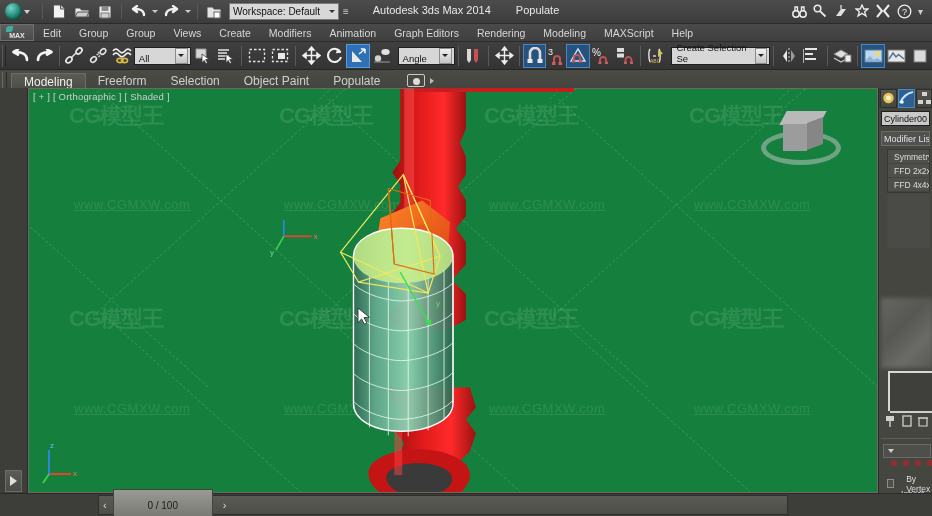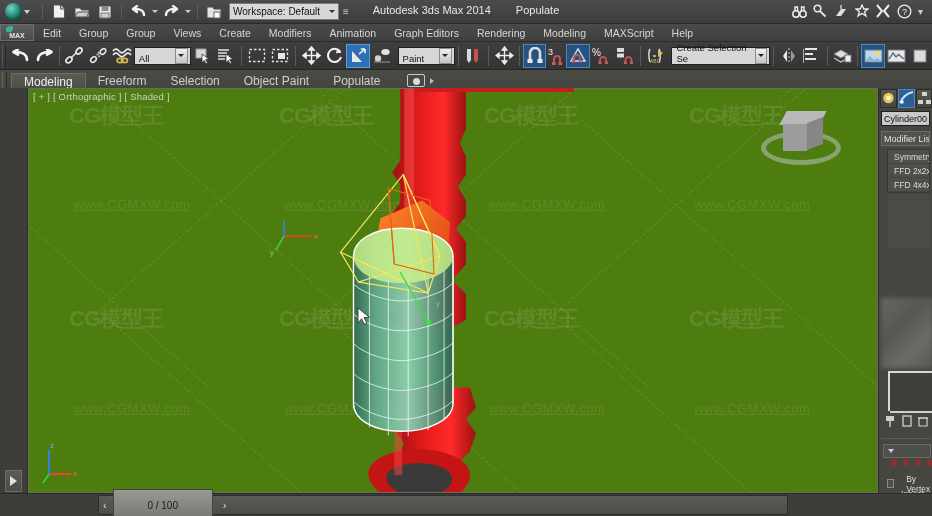--- a/index.html
+++ b/index.html
@@ -69,21 +69,21 @@
     background:linear-gradient(#4b4b45,#434340);border-bottom:1px solid #262626;display:flex;align-items:center;}
   .rgrip{width:5px;height:18px;border-left:1px solid #6a6a62;border-right:1px solid #2b2b28;margin:0 4px 0 2px;}
   .rtab{font-size:12px;color:#cfcfcf;height:16px;line-height:16px;padding:0 12px;white-space:nowrap;}
   .rtab.active{background:linear-gradient(#5b5b55,#4e4e49);border:1px solid #6d6d66;color:#efefef;border-bottom:0;}
   .rcam{width:18px;height:13px;border:1px solid #c9c9c9;border-radius:2px;position:relative;margin-left:14px;}
   .rcam:after{content:"";position:absolute;left:5px;top:3px;width:7px;height:7px;border-radius:50%;background:#dcdcdc;}
   .rdot{width:0;height:0;border-left:4px solid #bbb;border-top:3px solid transparent;border-bottom:3px solid transparent;margin-left:5px;}
 
   
   .vpframe{position:absolute;left:28px;top:88px;width:850px;height:405px;background:#6c6c5e;padding:1px;}
-  .viewport{position:relative;width:100%;height:100%;background:#4d7c0f;overflow:hidden;}
+  .viewport{position:relative;width:100%;height:100%;background:#15803d;overflow:hidden;}
   .vplabel{position:absolute;left:4px;top:2px;font-size:9.5px;color:#cfcfcf;z-index:9;letter-spacing:.2px;}
 
   .wm{position:absolute;pointer-events:none;user-select:none;white-space:nowrap;}
   .wm-logo{font-size:22px;font-weight:bold;color:rgba(255,255,255,.11);letter-spacing:-1px;}
   .wm-url{font-size:13px;color:rgba(255,255,255,.10);letter-spacing:.5px;text-decoration:underline;}
   .xline{position:absolute;height:0;border-top:1px dashed rgba(255,255,255,.13);
     transform-origin:0 0;pointer-events:none;}
 
   .vpgizmo{position:absolute;left:10px;bottom:8px;width:48px;height:44px;}
   .viewcube{position:absolute;right:30px;top:14px;width:92px;height:78px;}
@@ -362,21 +362,21 @@
         </svg>
     </div>
     <div class="tb">
       <svg width="18" height="17" viewBox="0 0 18 17">
           <ellipse cx="12.5" cy="5" rx="4.2" ry="3" fill="#e2e2e2"></ellipse>
           <circle cx="5" cy="11.5" r="3.2" fill="#d0d0d0"></circle>
           <path d="M1 15h16" stroke="#9d9d9d" stroke-width="1"></path>
         </svg>
     </div>
     <div class="combo" style="width:58px;margin-left:4px">
-      <span>Paint</span>
+      <span>Angle</span>
       <span class="ca">
           <i></i>
         </span>
     </div>
     <div class="tsep"></div>
     <div class="tb">
       <svg width="18" height="16" viewBox="0 0 18 16">
           <path d="M3 1h4v11l-2 3-2-3z" fill="#d8d8d8"></path>
           <path d="M10 1h4v11l-2 3-2-3z" fill="#c85050"></path>
         </svg>

